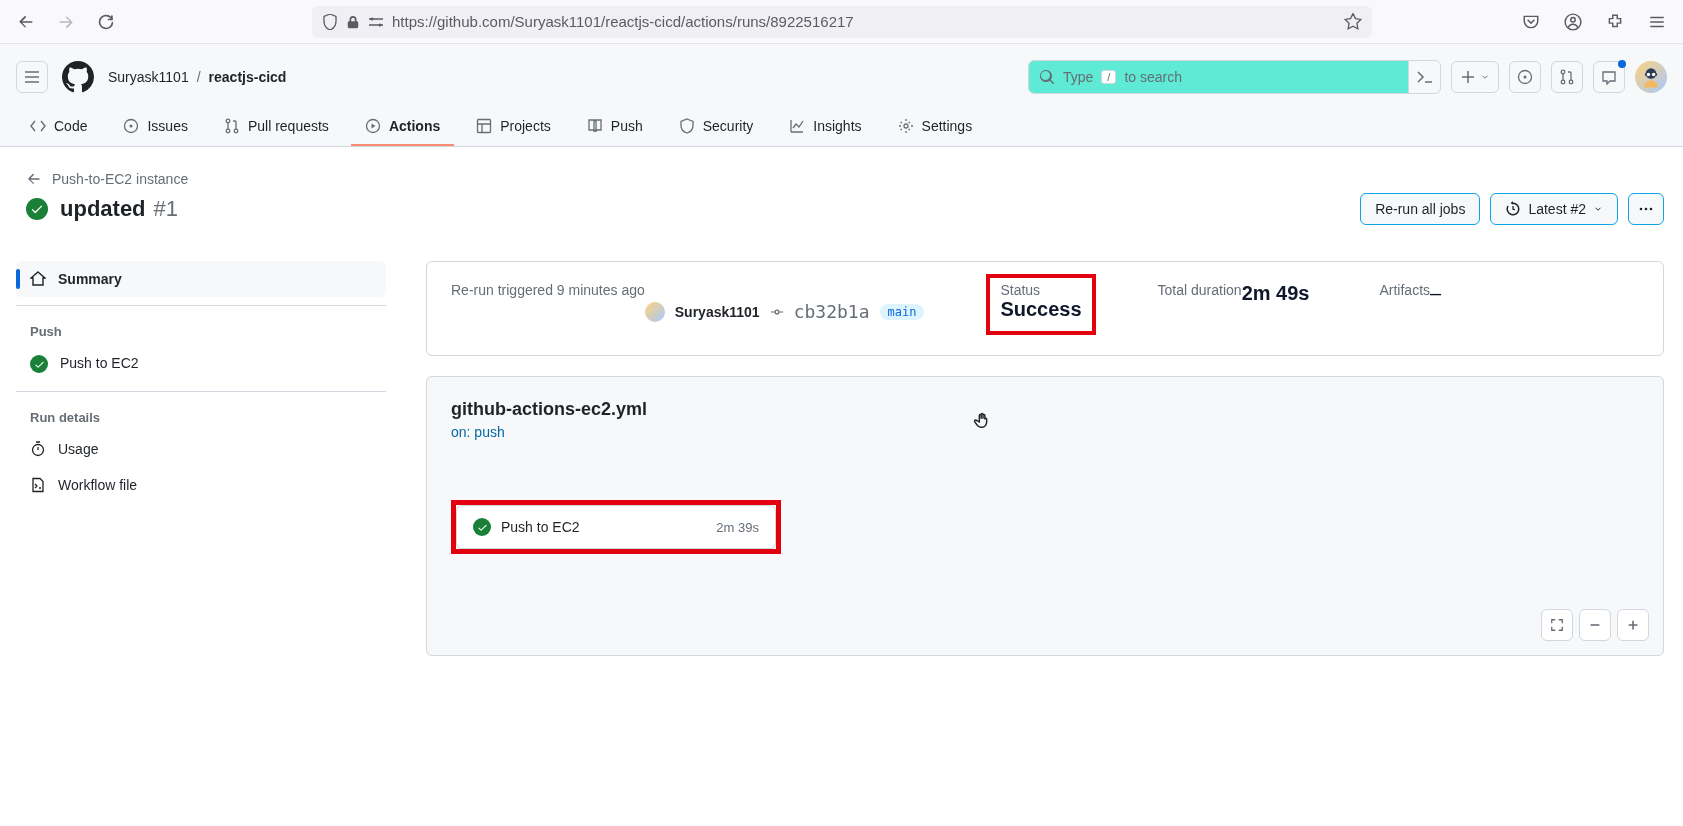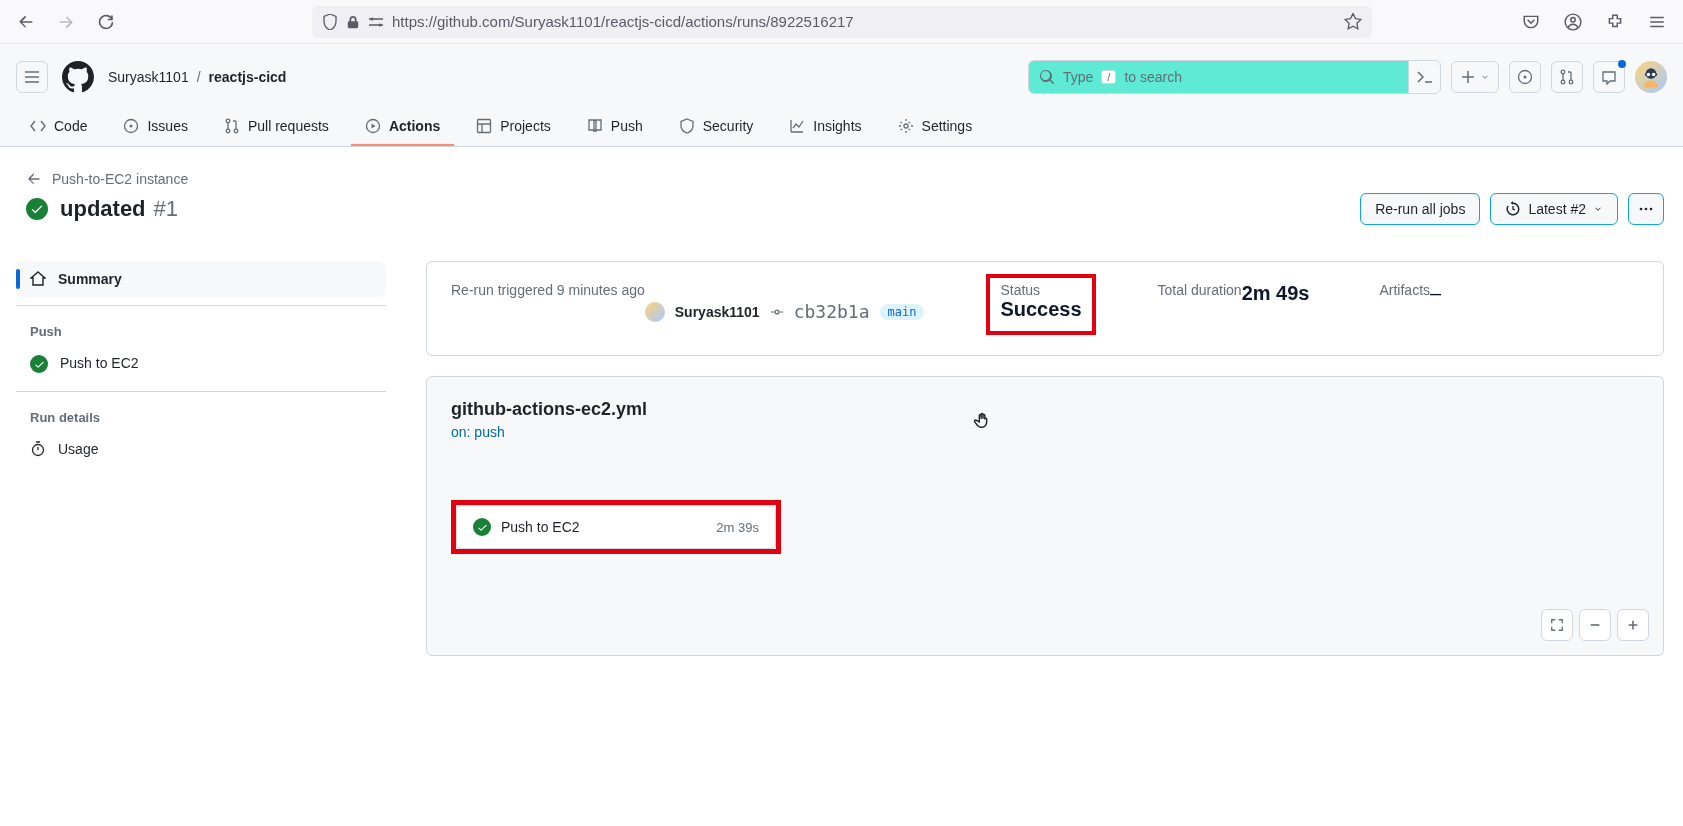--- a/index.html
+++ b/index.html
@@ -348,20 +348,27 @@
       </div>
       <div class="side-divider"></div>
       <div class="side-heading">Run details</div>
       <div class="side-item">
         <svg width="16" height="16" viewBox="0 0 16 16">
             <circle cx="8" cy="9" r="5.5" fill="none" stroke="currentColor" stroke-width="1.3"></circle>
             <path d="M6 1h4M8 3v1m0 2v3" stroke="currentColor" stroke-width="1.3"></path>
           </svg>
         <span>Usage</span>
       </div>
+      <div class="side-item">
+        <svg width="16" height="16" viewBox="0 0 16 16">
+            <path d="M3 1.5h7l3 3v10H3z" fill="none" stroke="currentColor" stroke-width="1.3"></path>
+            <path d="M5 11l2-2-2-2m4 4h2" stroke="currentColor" stroke-width="1.3" fill="none"></path>
+          </svg>
+        <span>Workflow file</span>
+      </div>
     </div>
 
     <div class="main">
       <div class="meta-box">
         <div class="meta-col" style="min-width:290px;">
           <div class="meta-label">Re-run triggered 9 minutes ago</div>
           <div class="trigger-row">
             <div class="mini-avatar"></div>
             <span class="user">Suryask1101</span>
             <svg width="14" height="14" viewBox="0 0 16 16" style="color:#656d76;">

